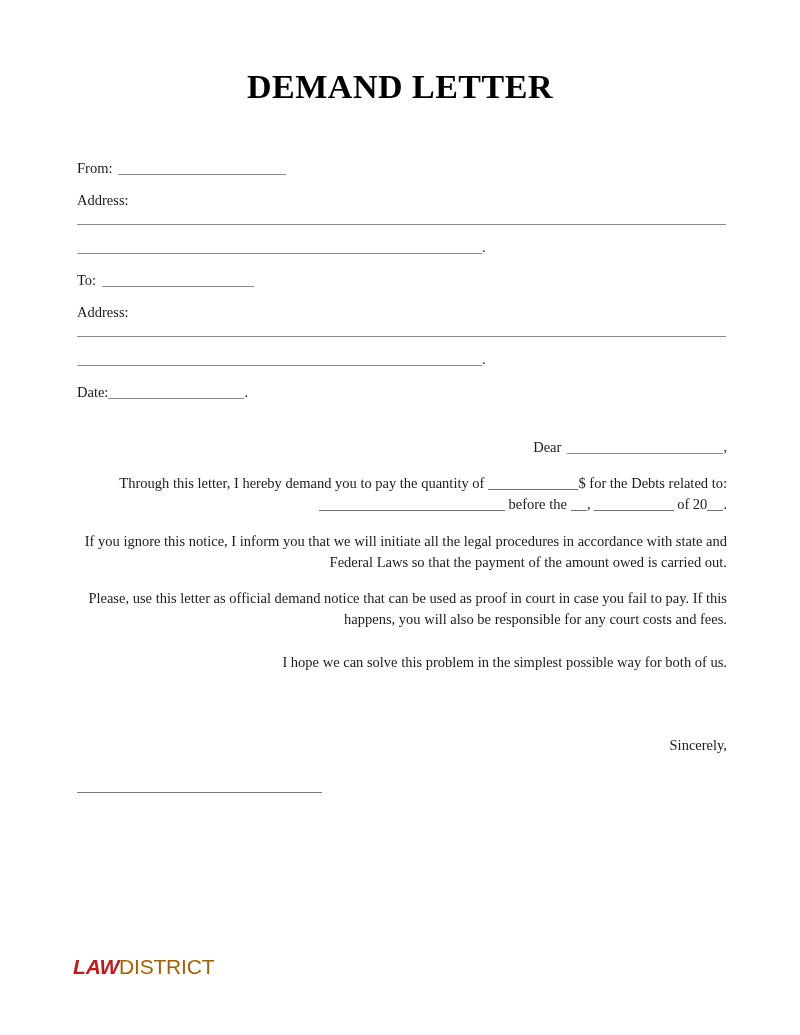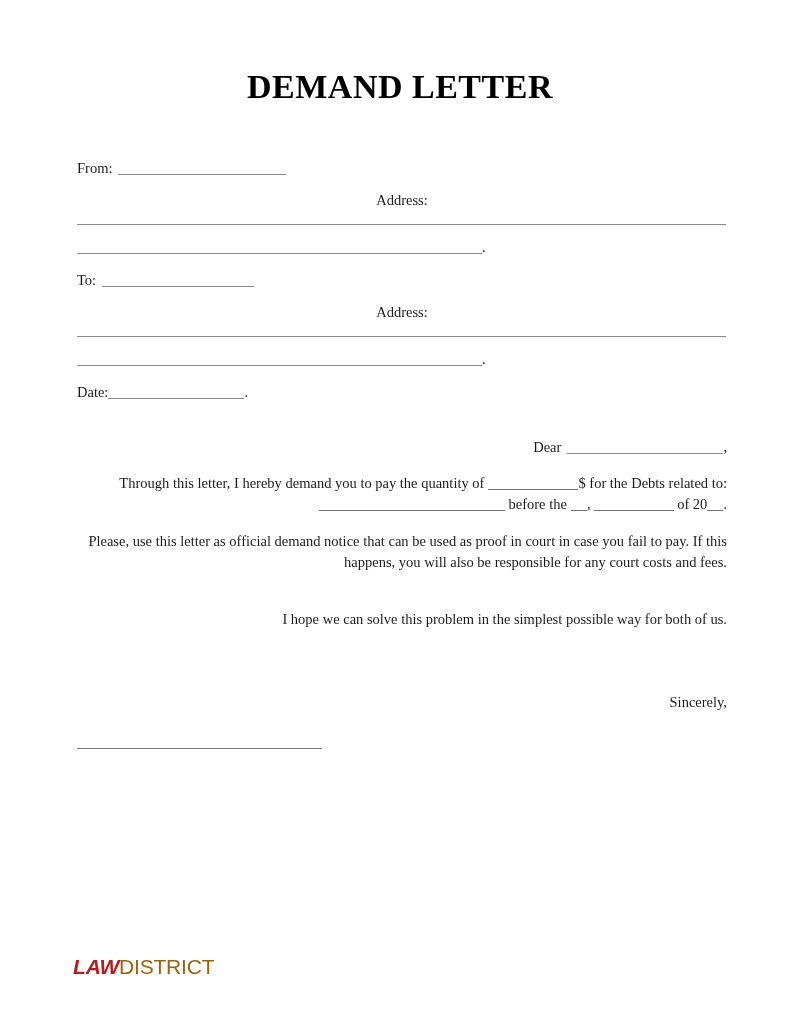--- a/index.html
+++ b/index.html
@@ -42,21 +42,20 @@
     line-height: 1.45;
     color: #1b1b1b;
   }
 
   .row {
     margin-bottom: 11px;
     white-space: nowrap;
   }
   .row.addr-label {
     margin-bottom: 4px;
-    text-align: center;
   }
 
   .label { }
 
   
   .blank {
     display: inline-block;
     border-bottom: 1px solid #8a8a8a;
     vertical-align: baseline;
     height: 1em;
@@ -107,21 +106,21 @@
     height: 1em;
     vertical-align: baseline;
     margin-bottom: -2px;
   }
   .b-amount  { width: 90px; margin-left: 4px; }
   .b-debts   { width: 186px; }
   .b-day     { width: 16px;  margin-left: 4px; }
   .b-month   { width: 80px;  margin-left: 3px; }
   .b-year    { width: 16px; }
 
-  .para-hope { margin-top: 36px; }
+  .para-hope { margin-top: 22px; }
   .para-sincerely { margin-top: 62px; }
 
   .sign-line {
     margin-top: 35px;
     width: 245px;
     border-bottom: 1px solid #7a7a7a;
     height: 0;
   }
 
   
@@ -190,20 +189,21 @@
     </div>
 
     <div class="para para-demand">
       <span>Through this letter, I hereby demand you to pay the quantity of</span><span class="inl-blank b-amount"></span><span>$ for the Debts related to:</span>
       <br>
       <span class="inl-blank b-debts"></span>
       <span>before the</span><span class="inl-blank b-day"></span><span>,</span><span class="inl-blank b-month"></span>
       <span>of 20</span><span class="inl-blank b-year"></span><span>.</span>
     </div>
 
+    <div class="para">If you ignore this notice, I inform you that we will initiate all the legal procedures in accordance with state and Federal Laws so that the payment of the amount owed is carried out.</div>
 
     <div class="para">Please, use this letter as official demand notice that can be used as proof in court in case you fail to pay. If this happens, you will also be responsible for any court costs and fees.</div>
 
     <div class="para para-hope">I hope we can solve this problem in the simplest possible way for both of us.</div>
 
     <div class="para para-sincerely">Sincerely,</div>
 
     <div class="sign-line"></div>
 
   </div>

